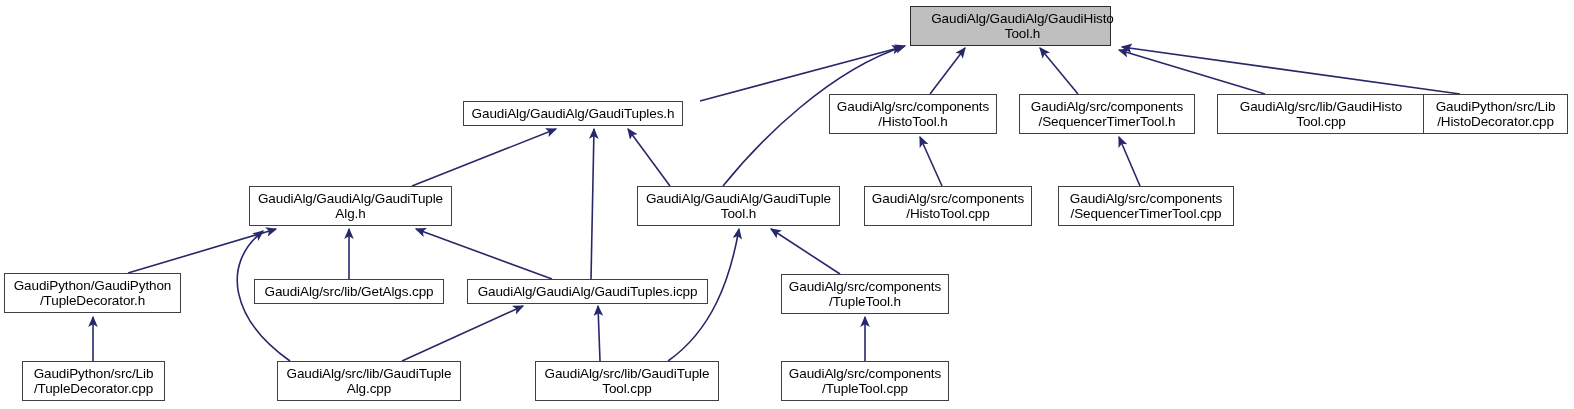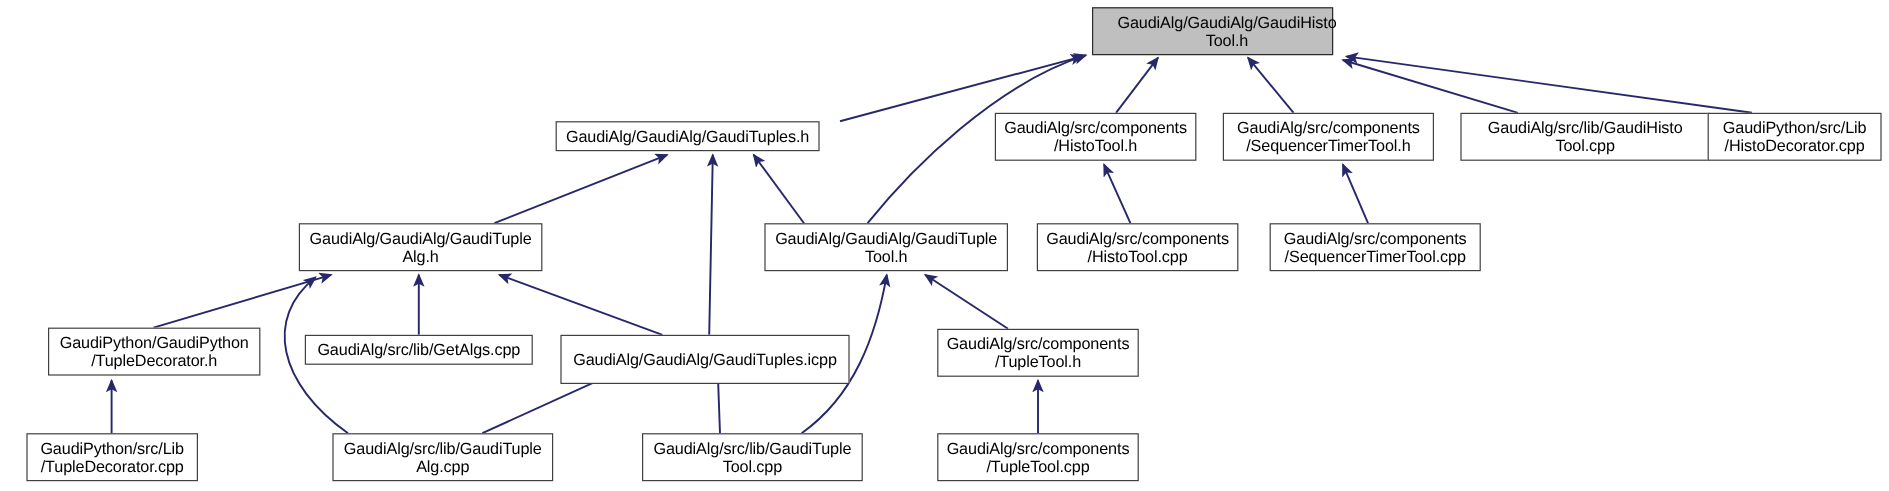--- a/index.html
+++ b/index.html
@@ -98,24 +98,24 @@
       <div class="node" style="left: 1423px; top: 94px; width: 145px; height: 40px;"><span class="label">GaudiPython/src/Lib
 /HistoDecorator.cpp</span></div>
       <div class="node" style="left: 249px; top: 186px; width: 203px; height: 40px;"><span class="label">GaudiAlg/GaudiAlg/GaudiTuple
 Alg.h</span></div>
       <div class="node" style="left: 637px; top: 186px; width: 203px; height: 40px;"><span class="label">GaudiAlg/GaudiAlg/GaudiTuple
 Tool.h</span></div>
       <div class="node" style="left: 864px; top: 186px; width: 168px; height: 40px;"><span class="label">GaudiAlg/src/components
 /HistoTool.cpp</span></div>
       <div class="node" style="left: 1058px; top: 186px; width: 176px; height: 40px;"><span class="label">GaudiAlg/src/components
 /SequencerTimerTool.cpp</span></div>
-      <div class="node" style="left: 4px; top: 273px; width: 177px; height: 40px; margin-left: 36px;"><span class="label">GaudiPython/GaudiPython
+      <div class="node" style="left: 4px; top: 273px; width: 177px; height: 40px;"><span class="label">GaudiPython/GaudiPython
 /TupleDecorator.h</span></div>
       <div class="node" style="left: 254px; top: 279px; width: 190px; height: 25px;"><span class="label">GaudiAlg/src/lib/GetAlgs.cpp</span></div>
-      <div class="node" style="left: 467px; top: 279px; width: 241px; height: 41px;"><span class="label">GaudiAlg/GaudiAlg/GaudiTuples.icpp</span></div>
+      <div class="node" style="left: 467px; top: 279px; width: 241px; height: 25px;"><span class="label">GaudiAlg/GaudiAlg/GaudiTuples.icpp</span></div>
       <div class="node" style="left: 781px; top: 274px; width: 168px; height: 40px;"><span class="label">GaudiAlg/src/components
 /TupleTool.h</span></div>
       <div class="node" style="left: 22px; top: 361px; width: 143px; height: 40px;"><span class="label">GaudiPython/src/Lib
 /TupleDecorator.cpp</span></div>
       <div class="node" style="left: 277px; top: 361px; width: 184px; height: 40px;"><span class="label">GaudiAlg/src/lib/GaudiTuple
 Alg.cpp</span></div>
       <div class="node" style="left: 535px; top: 361px; width: 184px; height: 40px;"><span class="label">GaudiAlg/src/lib/GaudiTuple
 Tool.cpp</span></div>
       <div class="node" style="left: 781px; top: 361px; width: 168px; height: 40px;"><span class="label">GaudiAlg/src/components
 /TupleTool.cpp</span></div>

